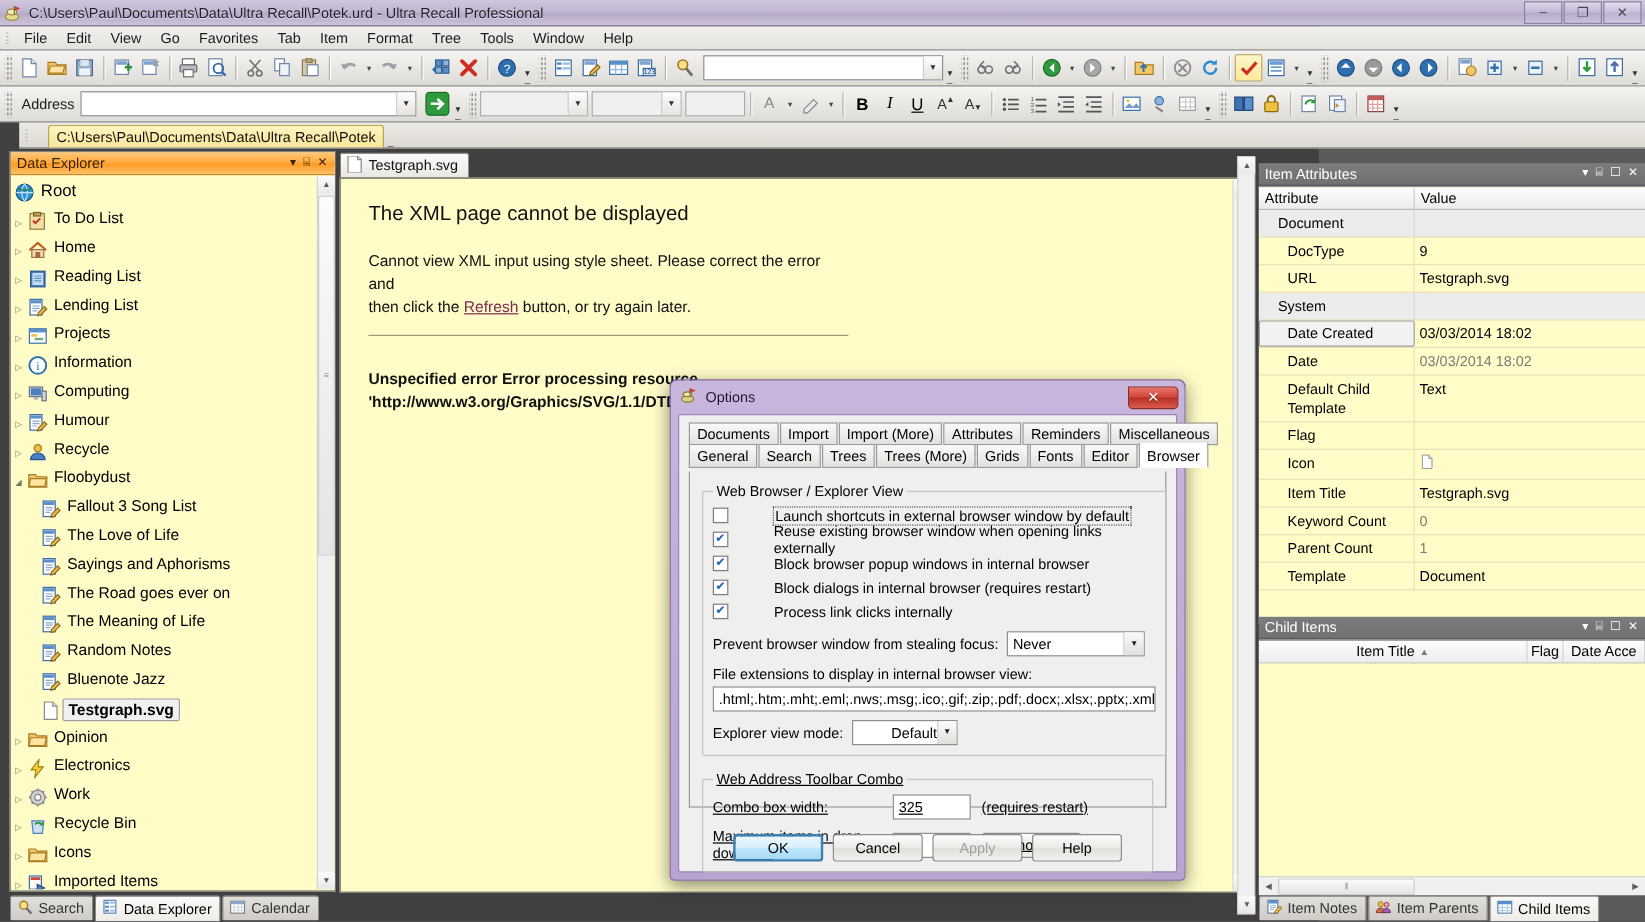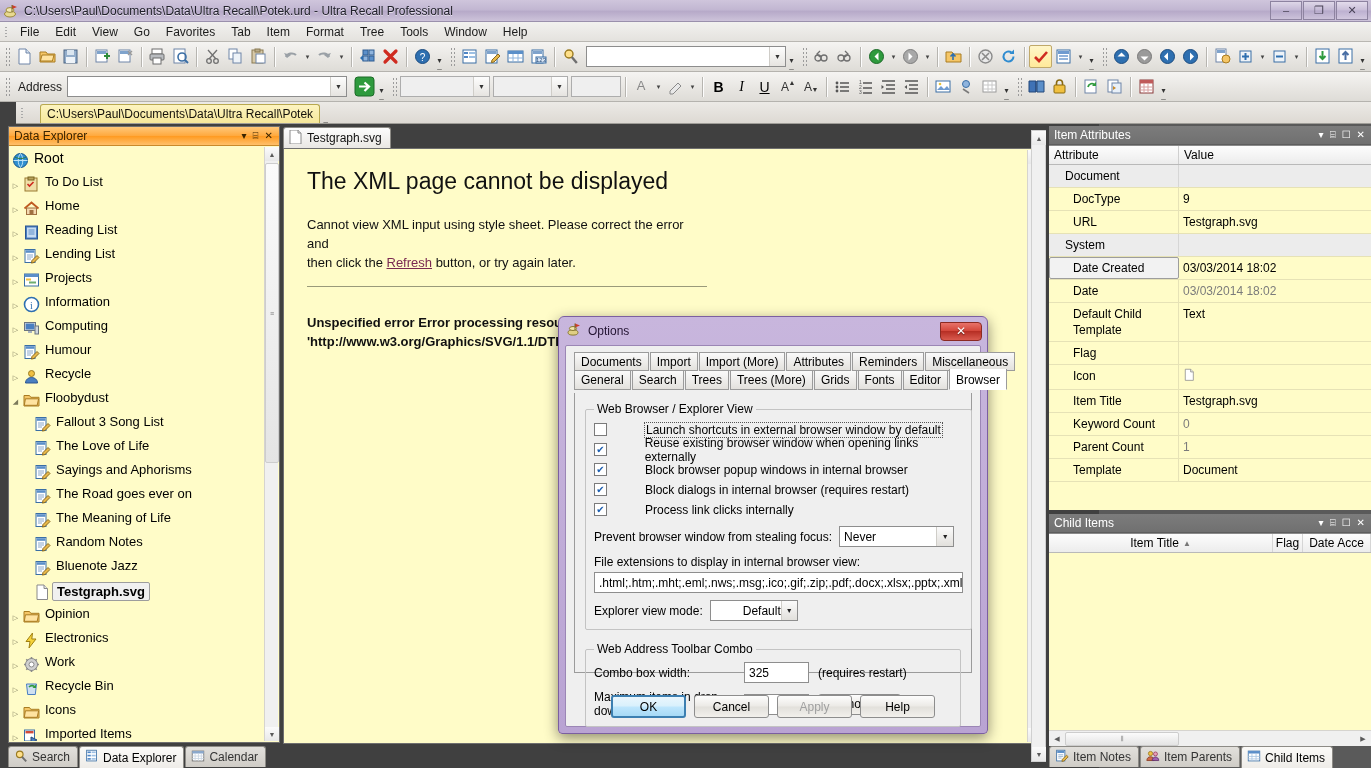--- a/index.html
+++ b/index.html
@@ -185,28 +185,28 @@
     font-size: 12px; color: #111;
     background: linear-gradient(to bottom,#fcfcfc,#e9e7e3);
     border: 1px solid #8d8b86; border-bottom: none; border-radius: 3px 3px 0 0;
   }
   .docview {
     position: absolute; left: 0; top: 22px; right: 0; bottom: 22px;
     background: #fffcc8; border: 1px solid #6f6f6f;
   }
   .docinner { position: absolute; left: 1px; top: 1px; right: 16px; bottom: 1px;
     overflow: hidden; padding: 18px 22px; }
-  .err-h1 { font-size: 23px; color: #111; font-weight: normal; margin: 0 0 20px 0; }
+  .err-h1 { font-size: 17px; color: #111; font-weight: normal; margin: 0 0 20px 0; }
   .err-p { font-size: 13px; color: #111; line-height: 19px; margin: 0; max-width: 400px; }
   .err-p a { color: #7a2a52; }
   .err-rule { height: 1px; background: #9a9a7a; margin: 14px 0 26px 0; width: 400px; }
   .err-b { font-size: 13px; font-weight: bold; color: #111; line-height: 19px; }
 
   
-  #attrpanel { left: 1049px; top: 126px; width: 322px; height: 384px; border: none; background: transparent; }
+  #attrpanel { left: 1049px; top: 136px; width: 322px; height: 384px; border: none; background: transparent; }
   .attr-grid { position: absolute; left: 0; top: 19px; right: 0; bottom: 0;
     background: #fffcc8; overflow: hidden; border-top: 1px solid #8a8a8a;}
   .attr-head { display: flex; height: 19px;
     background: linear-gradient(to bottom,#fdfdfd,#ececec);
     border-bottom: 1px solid #b9b9b9; }
   .attr-head div { font-size: 12px; color: #000; padding-left: 5px; display: flex; align-items: center; }
   .ah-1 { width: 130px; border-right: 1px solid #cfcfcf; }
   .ah-2 { flex: 1; }
   .attr-row { display: flex; min-height: 23px; border-bottom: 1px solid #e6e2b6; }
   .attr-row.group { background: #ececec; }
@@ -1384,21 +1384,21 @@
 
           <div class="fieldrow">
             <span class="fl">Explorer view mode:</span>
             <span class="dd" style="width:88px;margin-left:7px;padding-left:28px;">
               <span class="dd-t">Default</span>
               <span class="dd-a">▼</span>
             </span>
           </div>
         </fieldset>
 
-        <fieldset class="gb" style="margin-top:12px;">
+        <fieldset class="gb" style="margin-top:12px;text-decoration:underline;">
           <legend>Web Address Toolbar Combo</legend>
           <div class="fieldrow" style="margin-top:3px;">
             <span class="fl" style="width:150px;">Combo box width:</span>
             <span class="txtbox" style="width:65px;">325</span>
             <span class="fl" style="margin-left:9px;">(requires restart)</span>
           </div>
           <div class="fieldrow">
             <span class="fl" style="width:150px;">Maximum items in drop-down list:</span>
             <span class="txtbox" style="width:65px;">50</span>
             <span class="btn" style="margin-left:9px;min-width:68px;height:21px;">Remove All</span>

